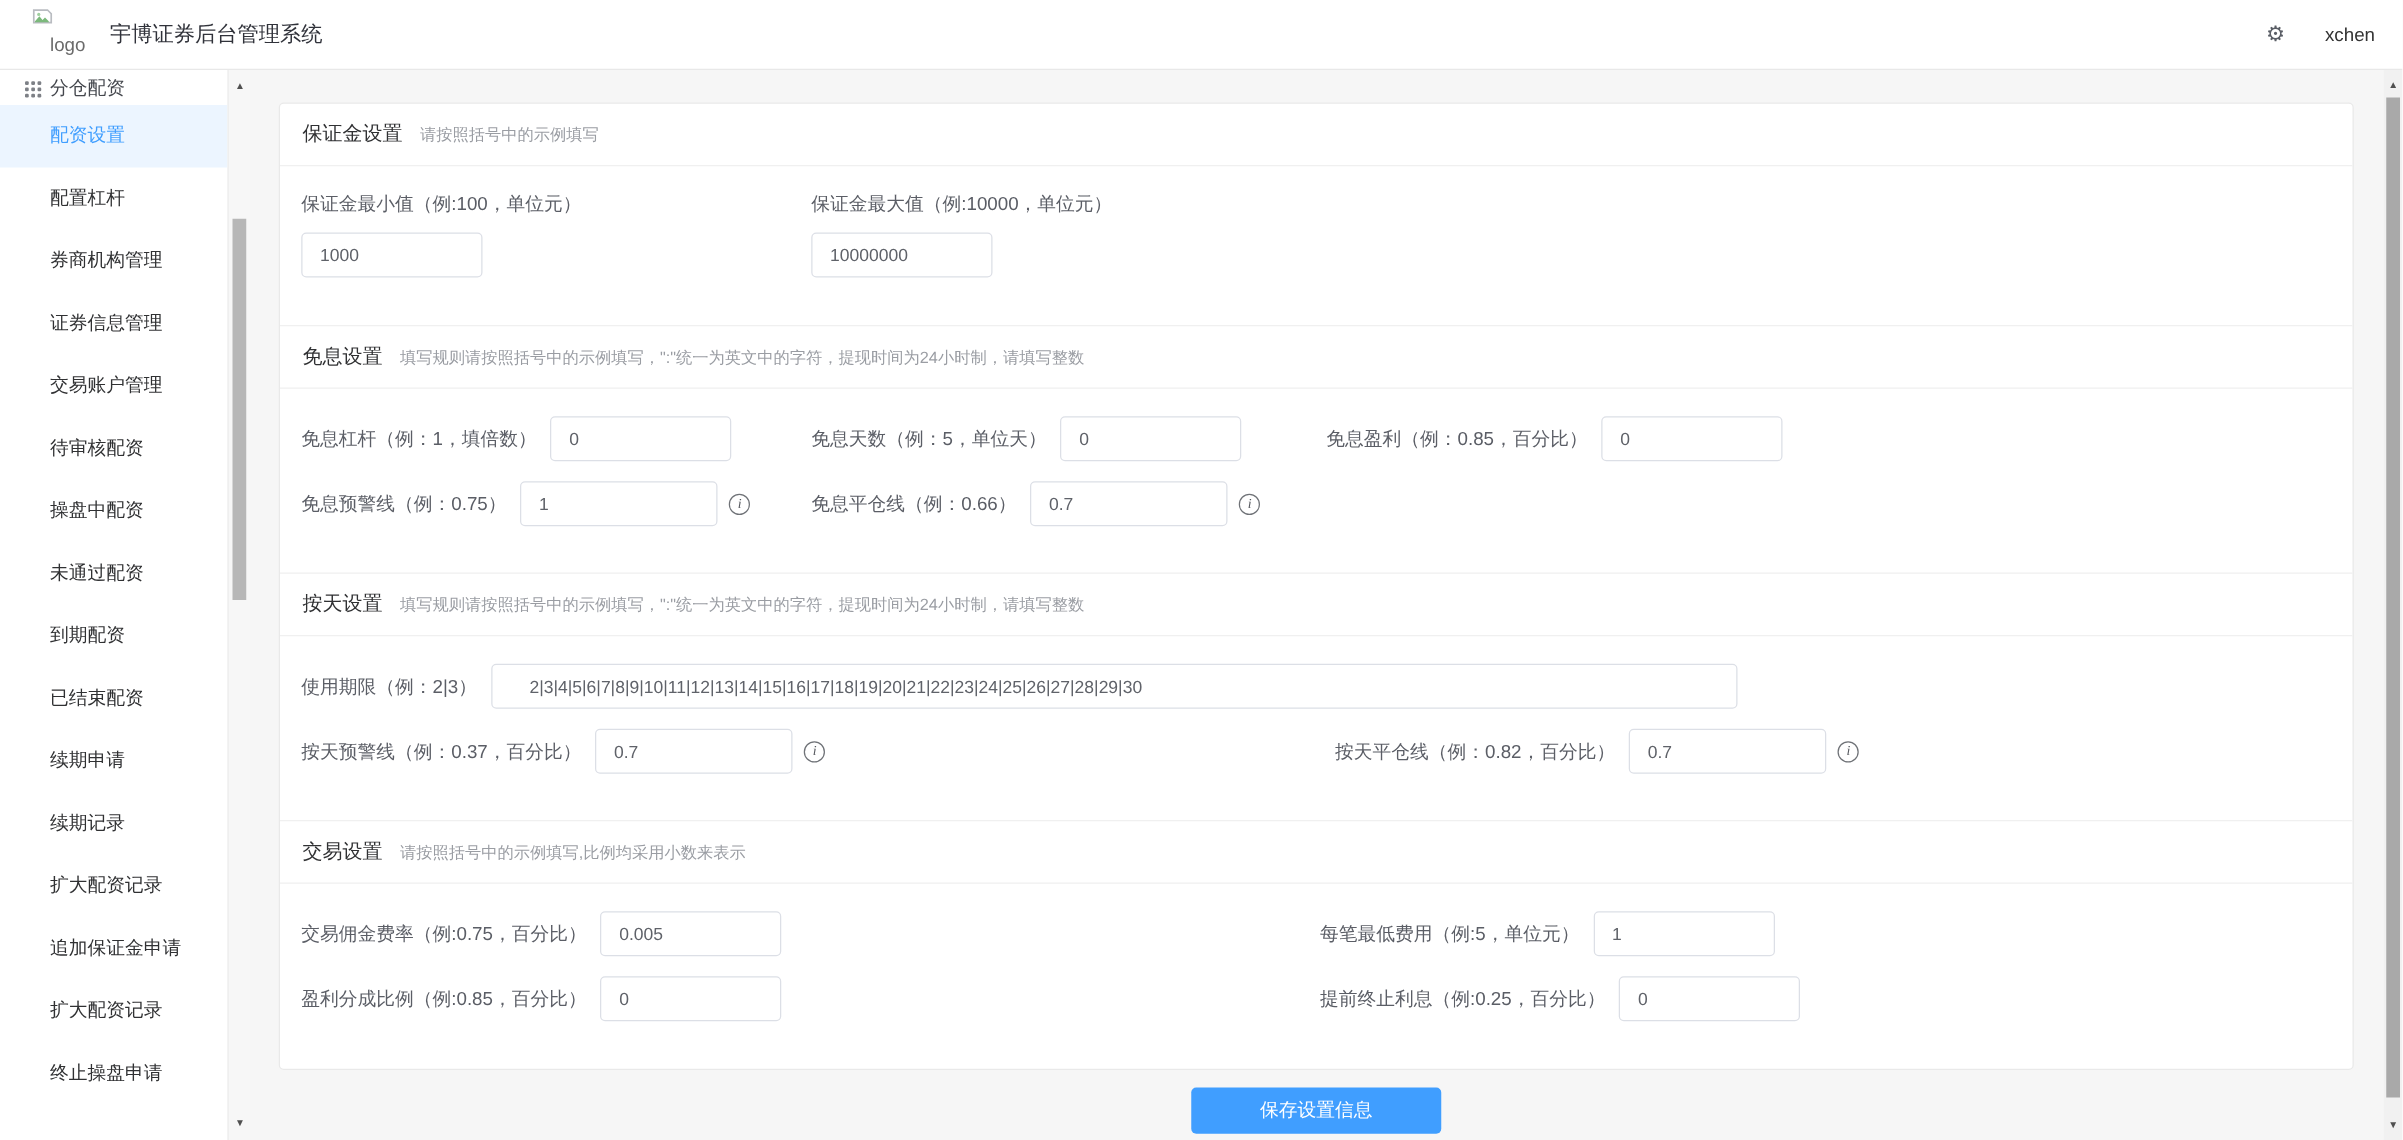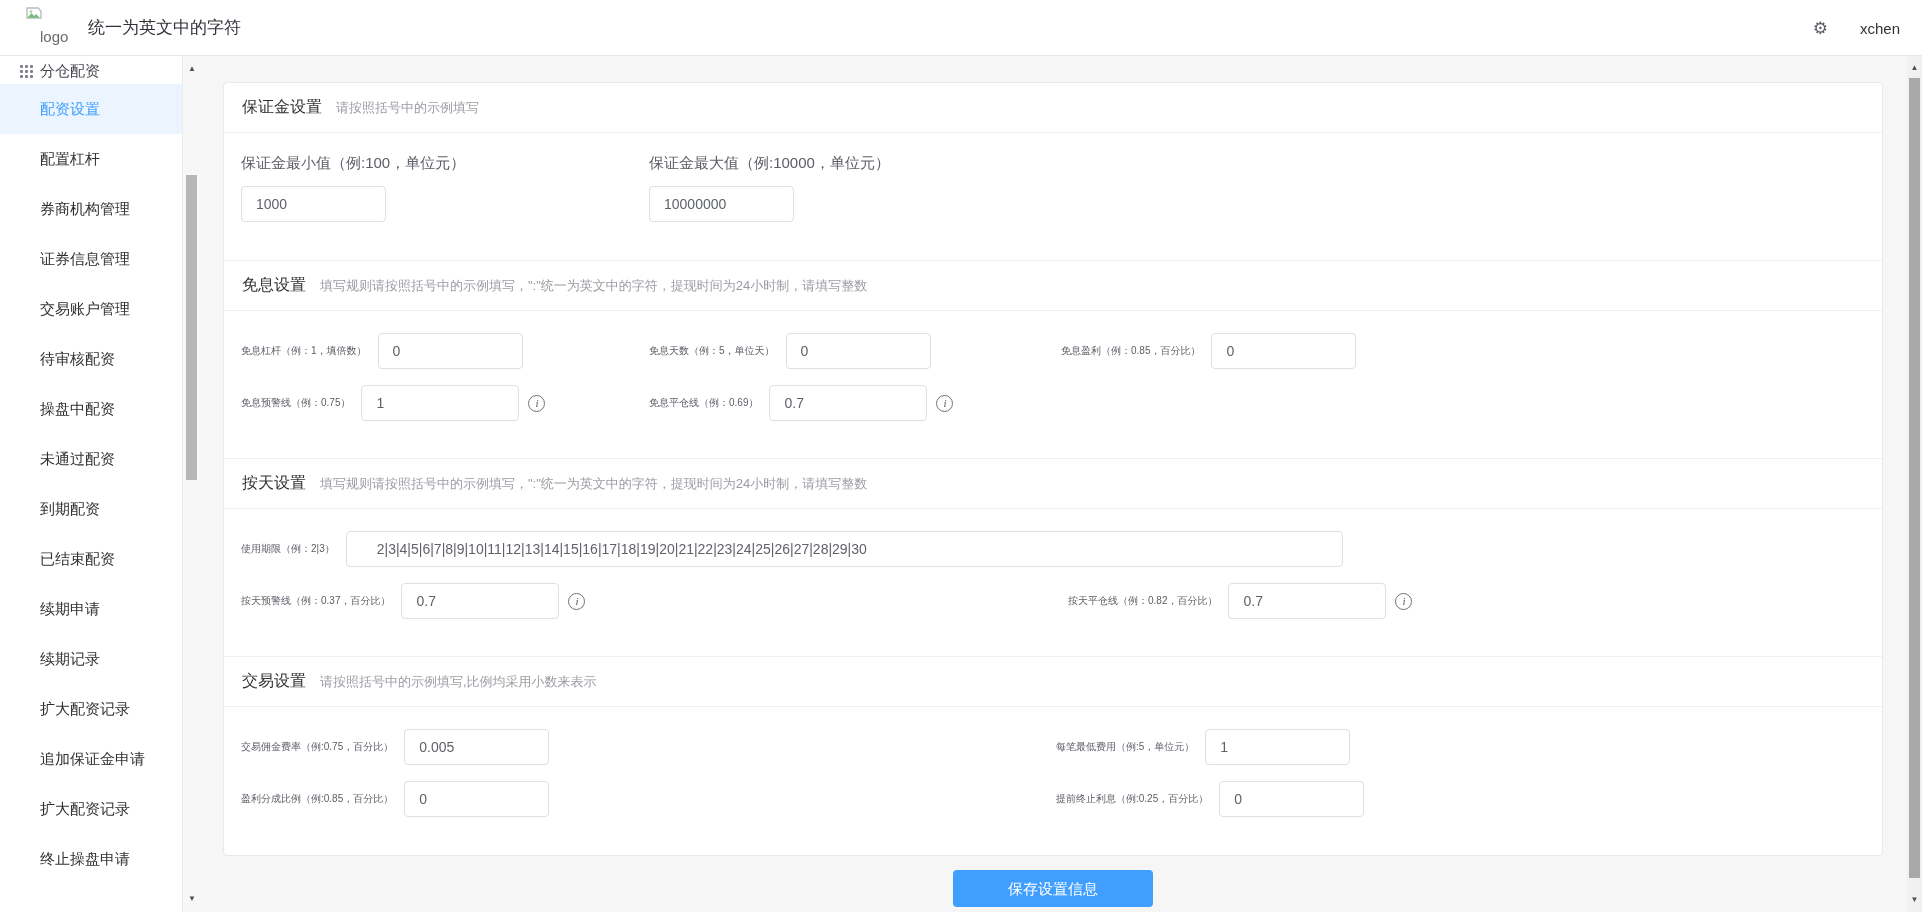--- a/index.html
+++ b/index.html
@@ -60,21 +60,21 @@
   .sec-title { font-size:16px; color:#303133; font-weight:500; }
   .sec-sub { font-size:13px; color:#9a9da3; margin-left:14px; }
   .sec-body { position:relative; }
   .h127 { height:127px; } .h147 { height:147px; } .h148 { height:148px; }
 
   .fgroup { position:absolute; top:21px; }
   .fgroup .glabel { font-size:15px; color:#5b5e66; margin-bottom:13px; }
   .frow { position:absolute; height:36px; display:flex; align-items:center; }
   .r1 { top:22px; } .r2 { top:74px; }
   .l17{left:17px;} .l425{left:425px;} .l837{left:837px;} .l844{left:844px;} .l832{left:832px;}
-  .flabel { font-size:10px; color:#5b5e66; white-space:nowrap; margin-right:11px; }
+  .flabel { font-size:15px; color:#5b5e66; white-space:nowrap; margin-right:11px; }
 
   input.box { height:36px; width:145px; border:1px solid #dcdfe6; border-radius:4px;
     padding:0 14px; font-size:14px; color:#5f6269; background:#fff; outline:none;
     font-family:"Liberation Sans","DejaVu Sans",sans-serif; }
   input.box.w158 { width:158px; }
   input.box.wide { width:997px;padding-left:30px; }
 
   .info-icon { display:inline-flex; align-items:center; justify-content:center;
     width:17px; height:17px; border:1px solid #6f7277; border-radius:50%;
     font-size:11px; color:#55585e; margin-left:9px; cursor:pointer;
@@ -92,21 +92,21 @@
 
   <div class="header">
     <div class="logo-wrap">
       <svg class="logo-broken" width="16" height="16" viewBox="0 0 16 16">
         <path d="M1 1 h11 l3 3 v7 h-14 z" fill="none" stroke="#b9bcc1" stroke-width="1.4"></path>
         <path d="M2 10 l3.5-4 2.5 3 2-2 3 3 v0.8 h-11 z" fill="#7cb97c"></path>
         <circle cx="5" cy="4.5" r="1.3" fill="#9fd09f"></circle>
       </svg>
       <span class="logo-alt">logo</span>
     </div>
-    <div class="app-title">统一为英文中的字符</div>
+    <div class="app-title">宇博证券后台管理系统</div>
     <div class="header-right">
       <span class="gear">⚙</span>
       <span class="username">xchen</span>
     </div>
   </div>
 
   <div class="sidebar">
     <div class="side-top-clip">
       <div class="side-top-item">
         <span class="grid-icon">
@@ -186,21 +186,21 @@
           <div class="frow r1 l837">
             <span class="flabel">免息盈利（例：0.85，百分比）</span>
             <input class="box" type="text" value="0" style="">
           </div>
           <div class="frow r2 l17">
             <span class="flabel">免息预警线（例：0.75）</span>
             <input class="box w158" type="text" value="1" style="">
             <span class="info-icon">i</span>
           </div>
           <div class="frow r2 l425">
-            <span class="flabel">免息平仓线（例：0.69）</span>
+            <span class="flabel">免息平仓线（例：0.66）</span>
             <input class="box w158" type="text" value="0.7" style="">
             <span class="info-icon">i</span>
           </div>
         </div>
       </div>
 
       <div class="section">
         <div class="sec-header">
           <span class="sec-title">按天设置</span>
           <span class="sec-sub">填写规则请按照括号中的示例填写，":"统一为英文中的字符，提现时间为24小时制，请填写整数</span>

